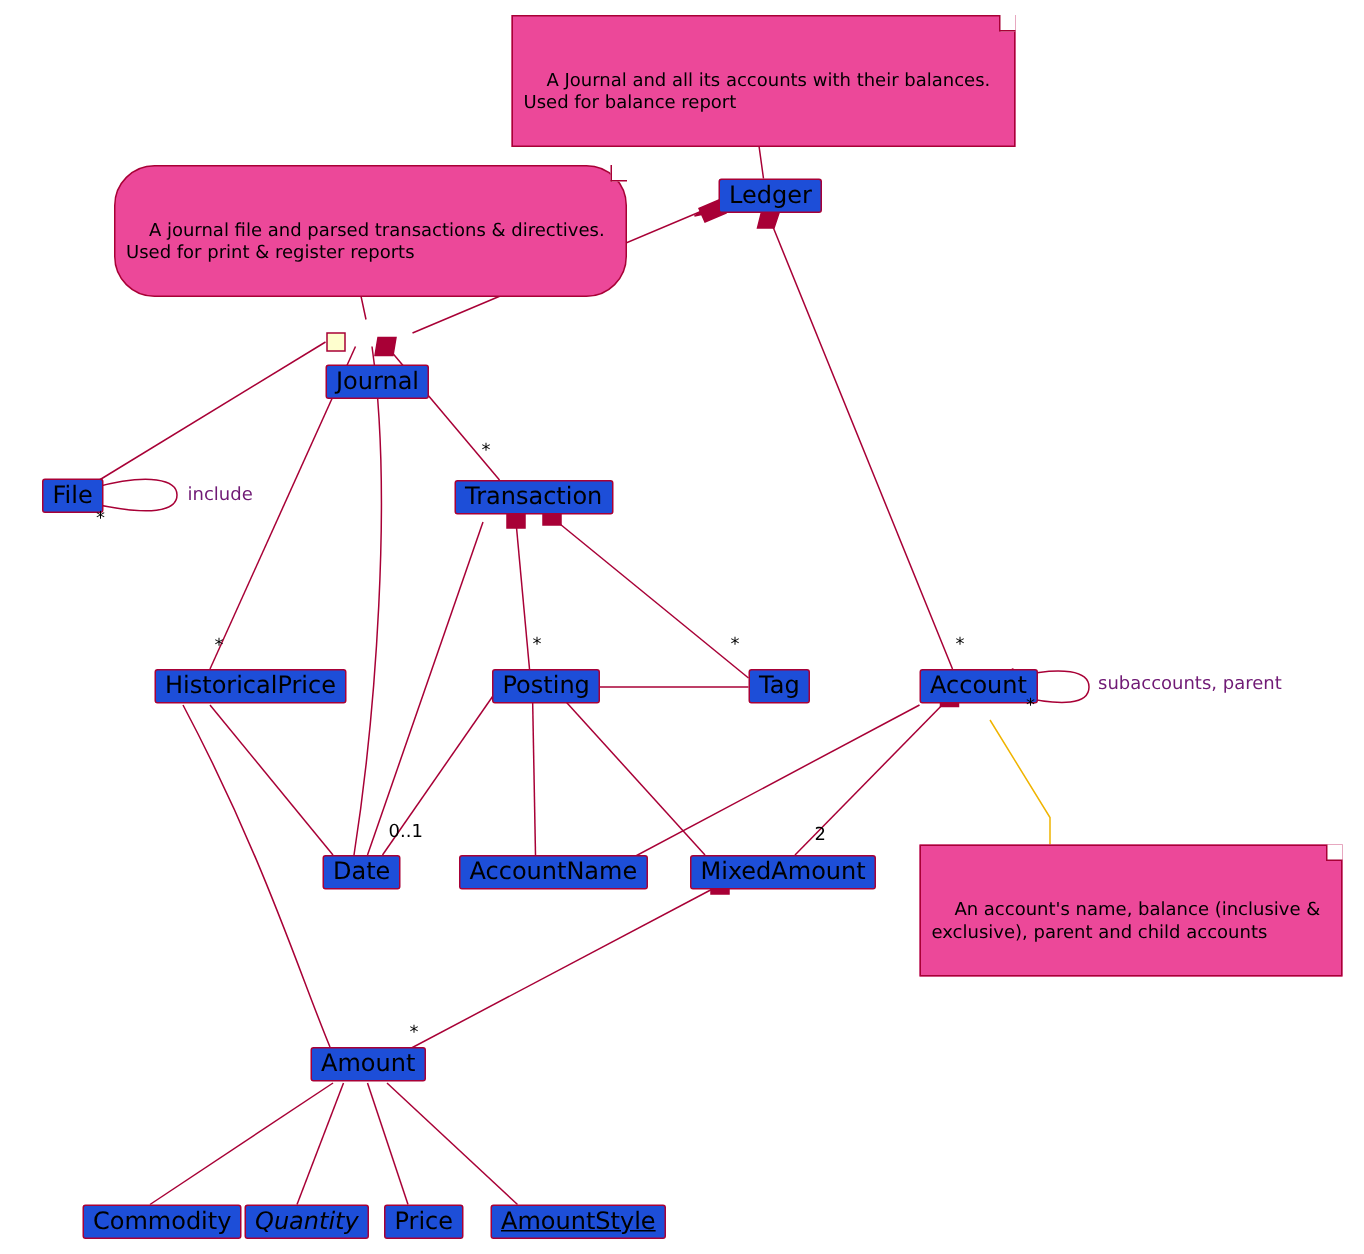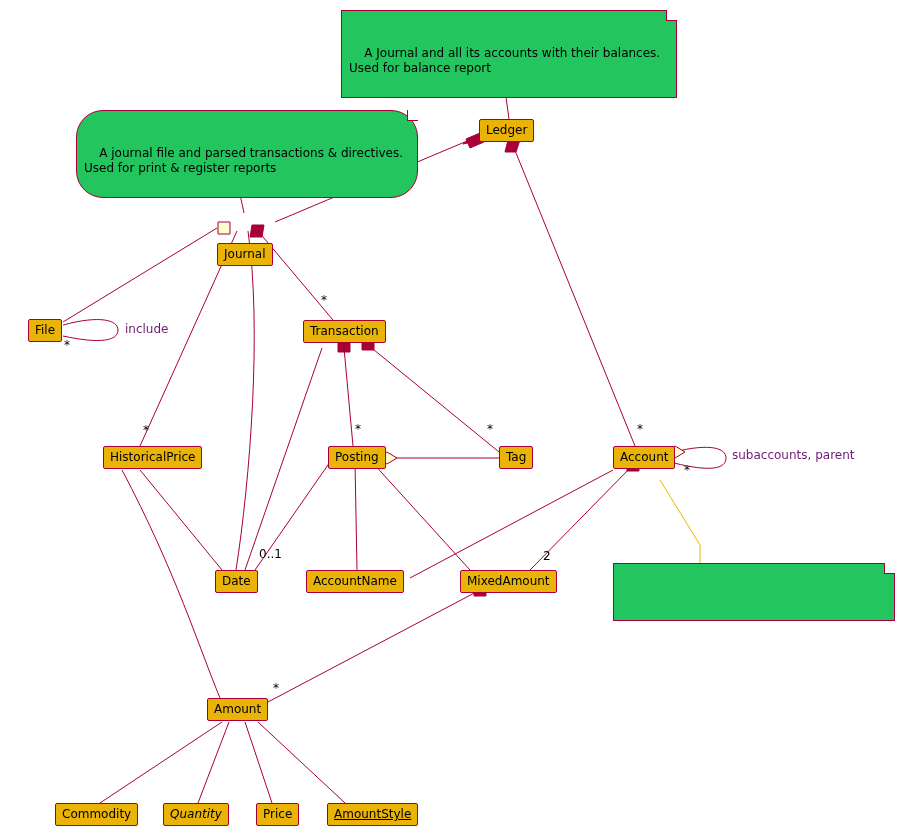--- a/index.html
+++ b/index.html
@@ -18,33 +18,33 @@
   svg.edges {
     position: absolute;
     left: 0;
     top: 0;
     width: 909px;
     height: 836px;
     pointer-events: none;
   }
   .cls {
     position: absolute;
-    background: #eab308;
+    background: #1d4ed8;
     border: 1px solid #A80036;
     border-radius: 2px;
     color: #000000;
-    font-size: 12px;
+    font-size: 16px;
     line-height: 14px;
     padding: 3px 6px 4px 6px;
     white-space: nowrap;
     box-sizing: border-box;
   }
   .note {
     position: absolute;
-    background: #22c55e;
+    background: #ec4899;
     border: 1px solid #A80036;
     color: #000000;
     font-size: 12px;
     line-height: 15px;
     padding: 5px 7px 6px 7px;
     white-space: pre;
     box-sizing: border-box;
   }
   .note .fold {
     position: absolute;
@@ -149,20 +149,22 @@
   </div>
 
   <div class="note" style="left:76px; top:110px; width:342px;border-radius:27px;">
     <span class="fold"></span>
     <span>A journal file and parsed transactions &amp; directives.
 Used for print &amp; register reports</span>
   </div>
 
   <div class="note" style="left:613px; top:563px; width:282px;">
     <span class="fold"></span>
+    <span>An account's name, balance (inclusive &amp;
+exclusive), parent and child accounts</span>
   </div>
 
   <div class="cls" style="left:479px; top:119px;">Ledger</div>
   <div class="cls" style="left:217px; top:199px;margin-top:44px;">Journal</div>
   <div class="cls" style="left:28px; top:319px;">File</div>
   <div class="cls" style="left:303px; top:320px;">Transaction</div>
   <div class="cls" style="left:82px; top:446px;margin-left:21px;">HistoricalPrice</div>
   <div class="cls" style="left:328px; top:446px;">Posting</div>
   <div class="cls" style="left:499px; top:446px;">Tag</div>
   <div class="cls" style="left:613px; top:446px;">Account</div>

